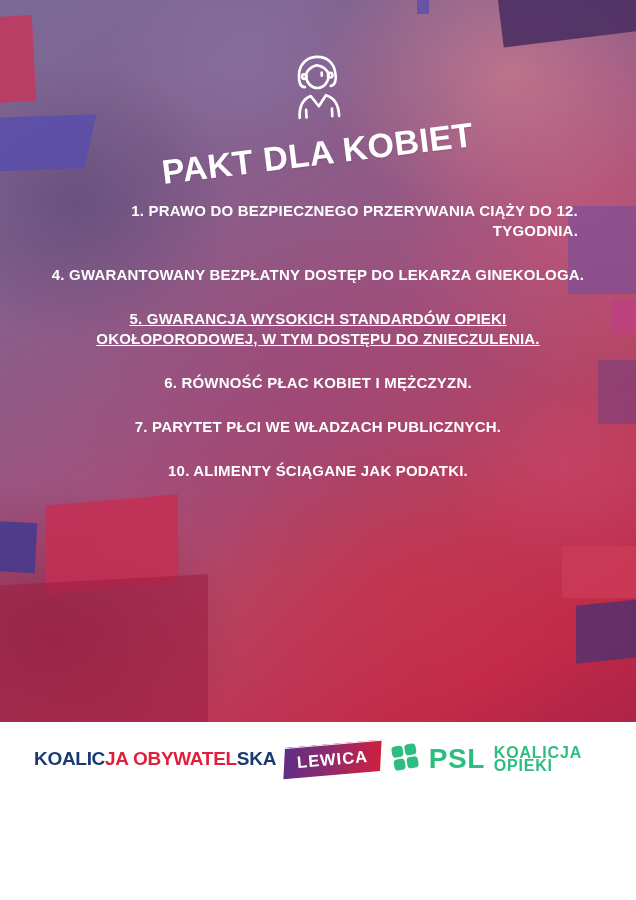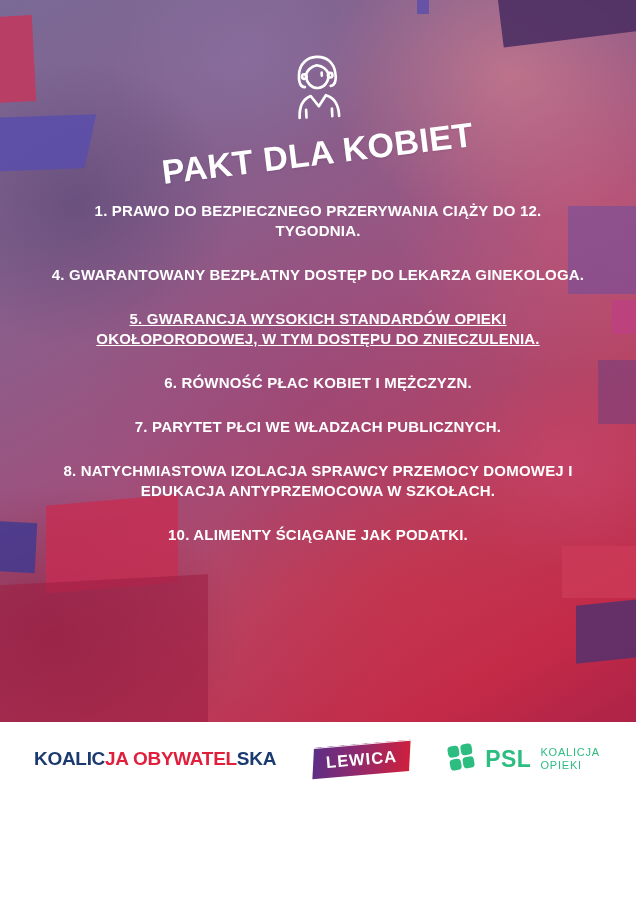--- a/index.html
+++ b/index.html
@@ -43,44 +43,44 @@
   .page-title{
     margin-top:4px;color:#fff;font-weight:bold;font-size:34px;letter-spacing:.5px;
     transform:rotate(-7deg);white-space:nowrap;
     text-shadow:0 1px 2px rgba(60,20,60,.15);
   }
   .list{
     width:568px;margin-top:28px;display:flex;flex-direction:column;gap:24px;
     text-align:center;color:#fff;font-weight:bold;font-size:15px;line-height:20px;letter-spacing:.2px;
   }
   .list-item{max-width:545px;margin:0 auto;}
-  .list-item.w520{max-width:520px;}
+  .list-item.w520{max-width:520px;text-align:right;}
   .list-item.w490{max-width:490px;text-decoration:underline;}
 
   
   .footer{position:absolute;left:0;top:722px;width:636px;height:178px;background:#ffffff;}
-  .logos{display:flex;align-items:center;justify-content:space-between;padding:20px 36px 0 34px;}
+  .logos{display:flex;align-items:center;justify-content:space-between;padding:20px 54px 0 34px;}
 
   .ko-logo{font-weight:bold;font-size:19px;letter-spacing:-.3px;white-space:nowrap;}
   .ko-navy{color:#1b3a70;}
   .ko-red{color:#e01f3d;}
 
   .lewica-logo{
     transform:rotate(-5deg) skewX(-8deg);
     background:linear-gradient(95deg,#5c2e86 0%,#8e2a6e 45%,#d01f3c 100%);
     padding:6px 13px;box-shadow:0 1px 0 rgba(255,255,255,.9) inset;
   }
   .lewica-text{
     display:inline-block;transform:skewX(8deg);
     color:#fff;font-weight:bold;font-size:16.5px;letter-spacing:1px;
   }
 
   .psl-logo{display:flex;align-items:center;gap:9px;}
-  .psl-abbr{color:#2ebd80;font-weight:bold;font-size:23px;letter-spacing:.5px;}
-  .psl-sub{color:#2ebd80;font-size:11px;font-weight:normal;letter-spacing:.8px;line-height:13px;}
+  .psl-abbr{color:#2ebd80;font-weight:bold;font-size:28px;letter-spacing:.5px;}
+  .psl-sub{color:#2ebd80;font-size:16px;font-weight:bold;letter-spacing:.8px;line-height:13px;}
 </style>
 </head>
 <body>
 
 <div class="canvas">
 
   <div class="poster">
     <div class="photo-layer"></div>
     <div class="shape s1"></div>
     <div class="shape s2"></div>
@@ -111,21 +111,20 @@
       </span>
 
       <div class="page-title">PAKT DLA KOBIET</div>
 
       <div class="list">
         <div class="list-item w520">1. PRAWO DO BEZPIECZNEGO PRZERYWANIA CIĄŻY DO 12. TYGODNIA.</div>
         <div class="list-item">4. GWARANTOWANY BEZPŁATNY DOSTĘP DO LEKARZA GINEKOLOGA.</div>
         <div class="list-item w490">5. GWARANCJA WYSOKICH STANDARDÓW OPIEKI OKOŁOPORODOWEJ, W TYM DOSTĘPU DO ZNIECZULENIA.</div>
         <div class="list-item">6. RÓWNOŚĆ PŁAC KOBIET I MĘŻCZYZN.</div>
         <div class="list-item">7. PARYTET PŁCI WE WŁADZACH PUBLICZNYCH.</div>
-        <div class="list-item">8. NATYCHMIASTOWA IZOLACJA SPRAWCY PRZEMOCY DOMOWEJ I EDUKACJA ANTYPRZEMOCOWA W SZKOŁACH.</div>
         <div class="list-item">10. ALIMENTY ŚCIĄGANE JAK PODATKI.</div>
       </div>
     </div>
   </div>
 
   <div class="footer">
     <div class="logos">
 
       <div class="ko-logo">
         <span class="ko-navy">KOALIC</span><span class="ko-red">JA OBYWATEL</span><span class="ko-navy">SKA</span>

